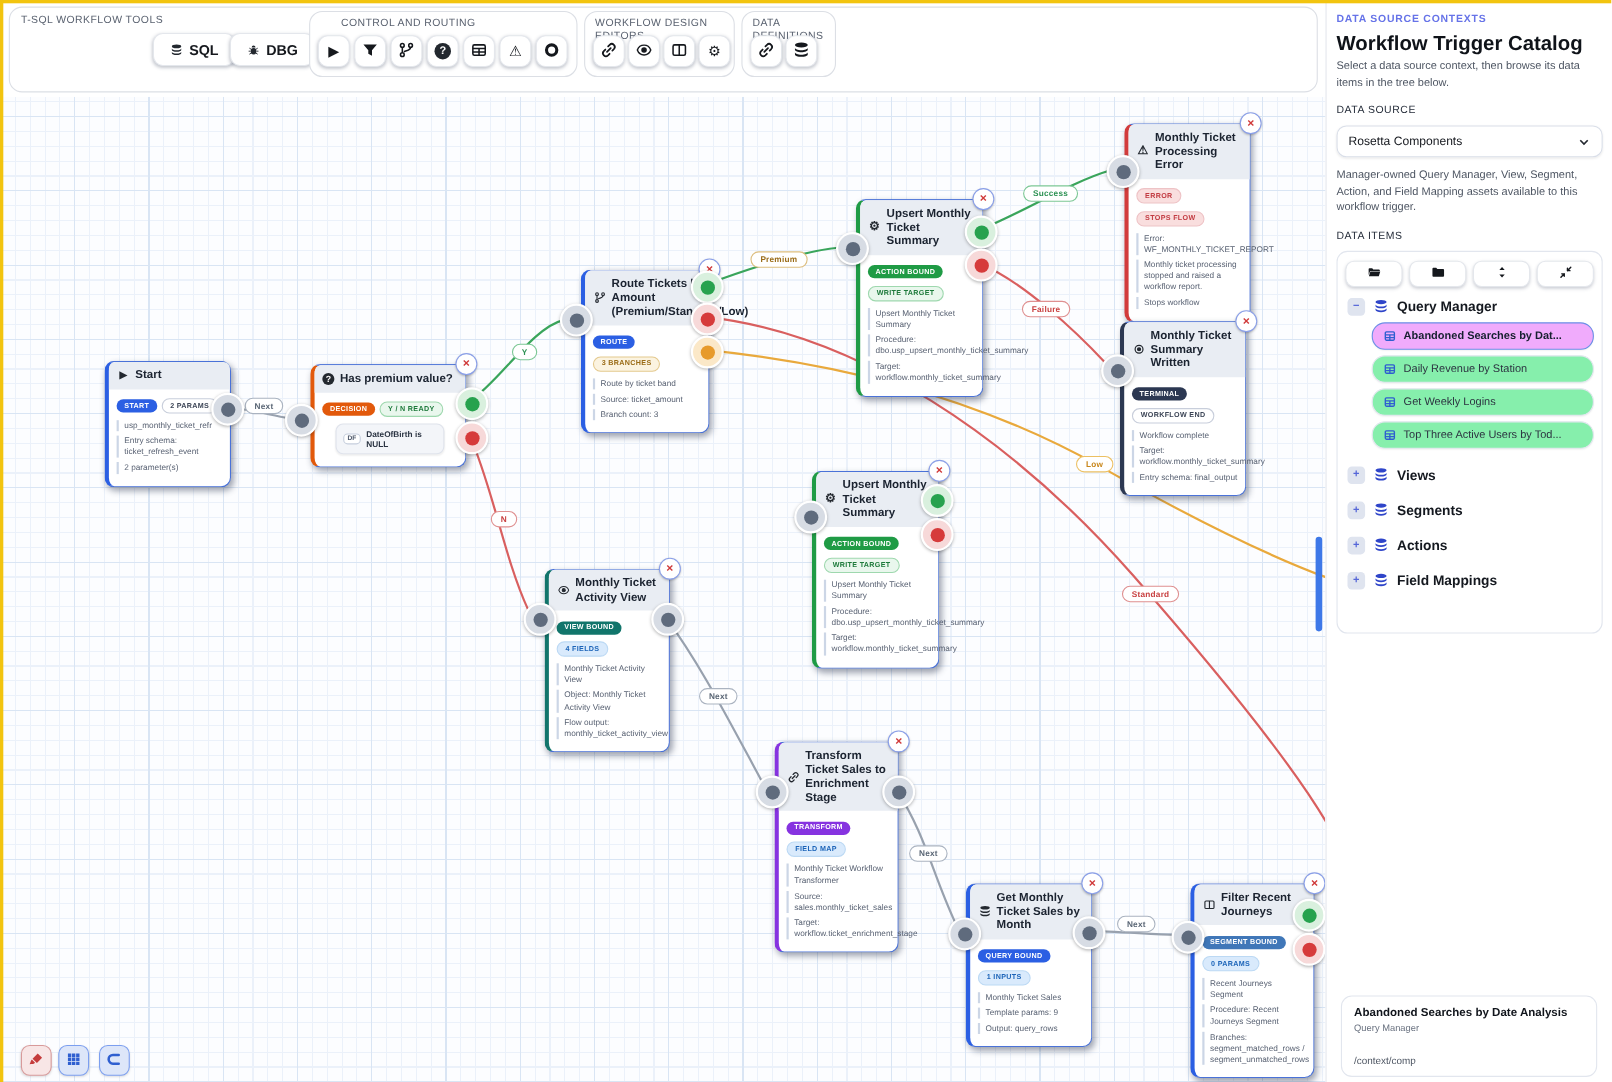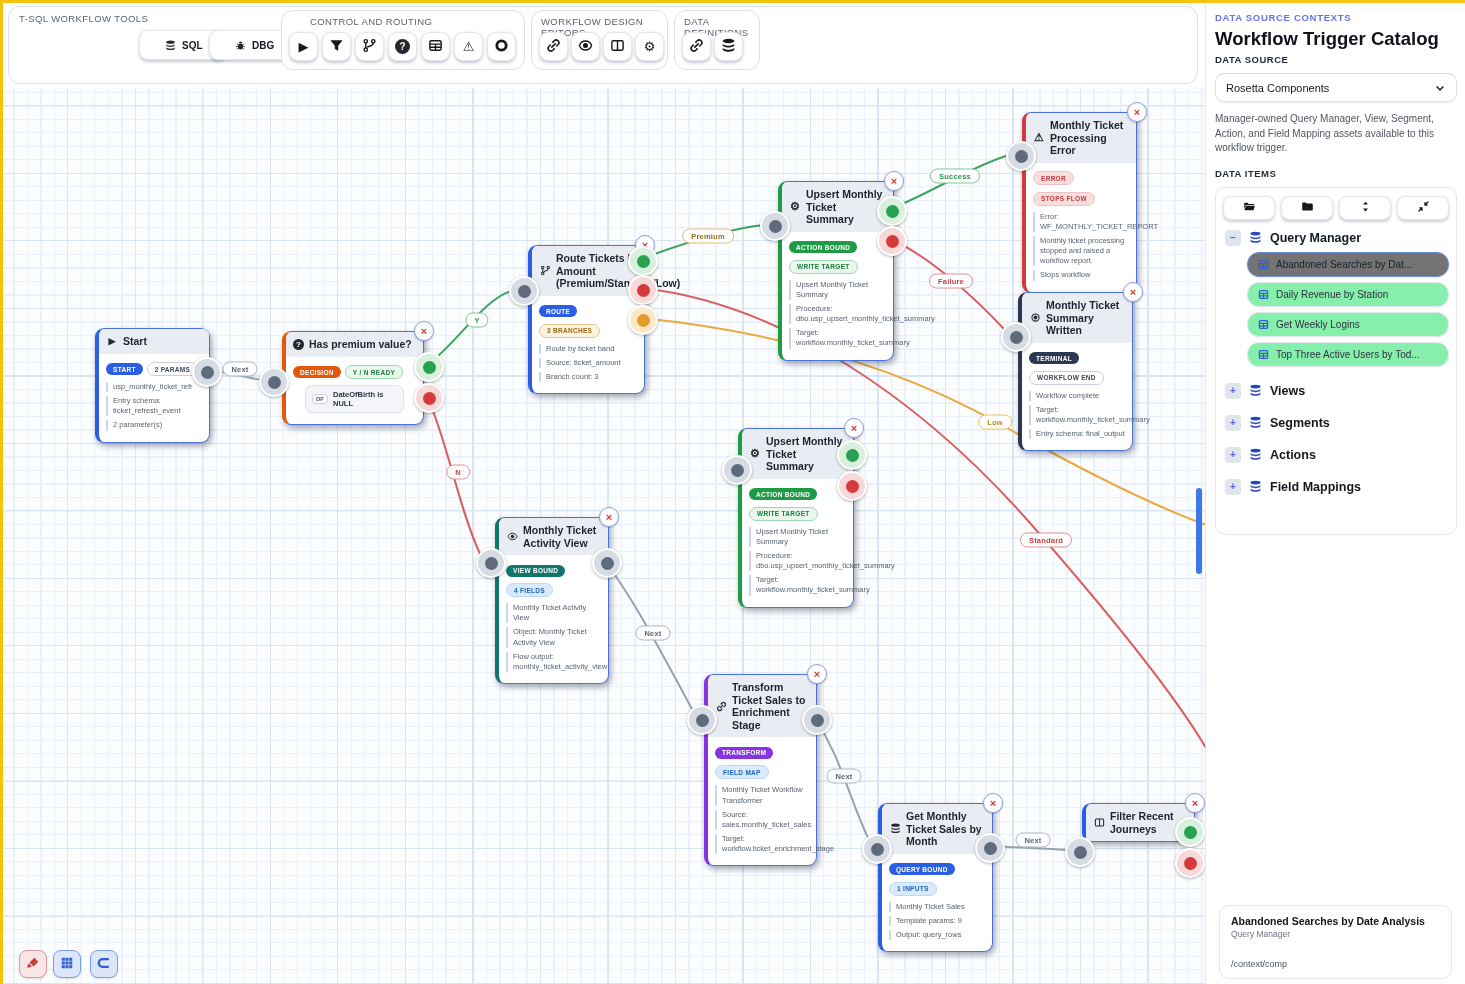--- a/index.html
+++ b/index.html
@@ -9,21 +9,21 @@
          pointer-events:none;z-index:60}
 
   
   .topbar{position:absolute;left:0;top:0;width:1205px;height:88px;background:#fff;z-index:10}
   .group{position:absolute;border:1.5px solid #dcdfe5;border-radius:12px;background:#fff}
   .grouplabel{position:absolute;font-size:9.5px;color:#5a6270;letter-spacing:.4px}
   .tbtn{position:absolute;background:#fff;border:1px solid #e4e7ec;border-radius:9px;
         box-shadow:0 1.5px 3px rgba(55,65,90,.28);display:flex;align-items:center;justify-content:center;
         color:#15181d;cursor:pointer;padding:0}
   .tbtn svg{width:15px;height:15px}
-  .bigbtn{height:30px;font-weight:bold;font-size:10px;gap:6px;padding:0 24px}
+  .bigbtn{height:30px;font-weight:bold;font-size:13px;gap:6px;padding:0 14px}
   .bigbtn svg{width:14px;height:14px}
   .ibtn{width:29px;height:29px}
   .glyph{font-size:13px;line-height:1}
 
   
   .cv{position:absolute;left:0;top:88px;width:1205px;height:896px;overflow:hidden;
       background:
         repeating-linear-gradient(0deg,#d9e5f4 0 1px,transparent 1px 67.5px),
         repeating-linear-gradient(90deg,#d9e5f4 0 1px,transparent 1px 67.5px),
         repeating-linear-gradient(0deg,#ebf1fa 0 1px,transparent 1px 13.5px),
@@ -86,21 +86,21 @@
   .cvbtn svg{width:14px;height:14px}
   .cv-red{background:#f8e6e6;border:1.5px solid #d89a9a;color:#c43b3b}
   .cv-blue{background:#dde6f9;border:1.5px solid #7c9ff0;color:#2f5fd0}
 
   
   .sidebar{position:absolute;left:1205px;top:0;width:260px;height:984px;background:#fff;
            border-left:1px solid #e4e7ed;box-sizing:border-box;padding:12px 8px 0 9px;z-index:20}
   .kicker{font-size:9.5px;font-weight:bold;color:#6673e8;letter-spacing:.7px}
   .title{font-size:18.5px;font-weight:bold;color:#0f1319;margin:5px 0 4px}
   .subtitle{font-size:10px;color:#4e5663;line-height:1.45;margin:0 0 12px}
-  .seclabel{font-size:9.5px;font-weight:bold;color:#1f2734;letter-spacing:.5px;margin:4px 0 8px}
+  .seclabel{font-size:9.5px;font-weight:normal;color:#1f2734;letter-spacing:.5px;margin:4px 0 8px}
   .select{border:1px solid #d9dee8;border-radius:9px;height:27px;display:flex;align-items:center;
           justify-content:space-between;padding:0 10px;font-size:11px;color:#15181e;
           box-shadow:0 1px 2px rgba(0,0,0,.07);margin-bottom:10px;cursor:pointer}
   .select .chev{color:#23282f;display:flex}
   .select svg{width:12px;height:12px}
   .desc{font-size:10px;color:#4e5663;line-height:1.45;margin:0 0 12px}
   .treebox{border:1px solid #e2e6ee;border-radius:10px;padding:8px 7px;min-height:330px}
   .treebar{display:flex;gap:6px;margin-bottom:10px}
   .treebtn{flex:1;height:24px;background:#fff;border:1px solid #e4e7ec;border-radius:8px;
            box-shadow:0 1.5px 3px rgba(55,65,90,.25);display:flex;align-items:center;justify-content:center;
@@ -108,21 +108,21 @@
   .treebtn svg{width:13px;height:13px}
   .grow{display:flex;align-items:center;gap:8px;margin:10px 2px 6px;cursor:pointer}
   .expander{width:16px;height:16px;background:#dfe4ef;border:none;border-radius:4px;color:#5566d8;font-size:10px;
             font-weight:bold;display:flex;align-items:center;justify-content:center;cursor:pointer;padding:0}
   .dbicon{color:#2f45c9;display:flex}
   .dbicon svg{width:13px;height:13px}
   .glabel{font-size:12.5px;font-weight:bold;color:#14181f}
   .child{height:23px;border:1px solid #e3e7ef;border-radius:12px;display:flex;align-items:center;gap:7px;
          padding:0 10px;margin:5px 0 5px 24px;font-size:10px;color:#2c3340;background:#86efac;
          box-shadow:0 1px 1.5px rgba(0,0,0,.05);cursor:pointer;white-space:nowrap;overflow:hidden}
-  .child.selected{background:#737373;border:1.5px solid #6b8fe6;font-weight:normal;color:#16202f}
+  .child.selected{background:#f0abfc;border:1.5px solid #6b8fe6;font-weight:bold;color:#16202f}
   .tblicon{color:#2f5fd0;display:flex}
   .tblicon svg{width:11px;height:11px}
   .detailcard{position:absolute;left:13px;top:905px;width:233px;border:1px solid #e2e6ee;border-radius:10px;
               padding:9px 11px;box-sizing:border-box;background:#fff}
   .dtitle{font-size:10.5px;font-weight:bold;color:#11151c}
   .dtype{font-size:8.5px;color:#6a7280;margin-top:2px}
   .dpath{font-size:9px;color:#4e5663;margin-top:20px}
 </style>
 </head>
 <body>
@@ -445,20 +445,26 @@
     <button class="close">×</button>
     <div class="nhead">
         <span class="nicon">
           <svg viewBox="0 0 16 16" fill="none" stroke="currentColor" stroke-width="1.5">
             <rect x="2" y="3" width="12" height="10" rx="1.5"></rect>
             <path d="M8 3v10"></path>
           </svg>
         </span>
         <span>Filter Recent Journeys</span>
       </div>
+    <div class="nbody">
+      <span class="badge bg-steel">SEGMENT BOUND</span><span class="badge lt-blue">0 PARAMS</span>
+      <div class="nline">Recent Journeys Segment</div>
+      <div class="nline">Procedure: Recent Journeys Segment</div>
+      <div class="nline">Branches: segment_matched_rows / segment_unmatched_rows</div>
+    </div>
   </div>
 
   <div class="port port-gray" style="left:192px;top:269px"></div>
   <div class="port port-gray" style="left:259px;top:279px"></div>
   <div class="port port-green" style="left:414px;top:264px"></div>
   <div class="port port-red" style="left:414px;top:295px"></div>
   <div class="port port-gray" style="left:509px;top:188px"></div>
   <div class="port port-green" style="left:628px;top:158px"></div>
   <div class="port port-red" style="left:628px;top:187px"></div>
   <div class="port port-orange" style="left:628px;top:217px"></div>
@@ -496,20 +502,21 @@
   <button class="cvbtn cv-blue" style="left:90px;top:862px">
       <span><svg viewBox="0 0 16 16" fill="none" stroke="currentColor" stroke-width="2.6" stroke-linecap="round">
           <path d="M12.5 3.5h-6a4.5 4.5 0 0 0 0 9h6" transform="rotate(0 8 8)"></path>
         </svg></span>
     </button>
 </div>
 
 <aside class="sidebar">
   <div class="kicker">DATA SOURCE CONTEXTS</div>
   <div class="title">Workflow Trigger Catalog</div>
+  <p class="subtitle">Select a data source context, then browse its data items in the tree below.</p>
 
   <div class="seclabel">DATA SOURCE</div>
   <div class="select">
     <span>Rosetta Components</span>
     <span class="chev">
         <svg viewBox="0 0 16 16" fill="none" stroke="currentColor" stroke-width="2">
           <path d="M3.5 6l4.5 4.5L12.5 6"></path>
         </svg>
       </span>
   </div>

